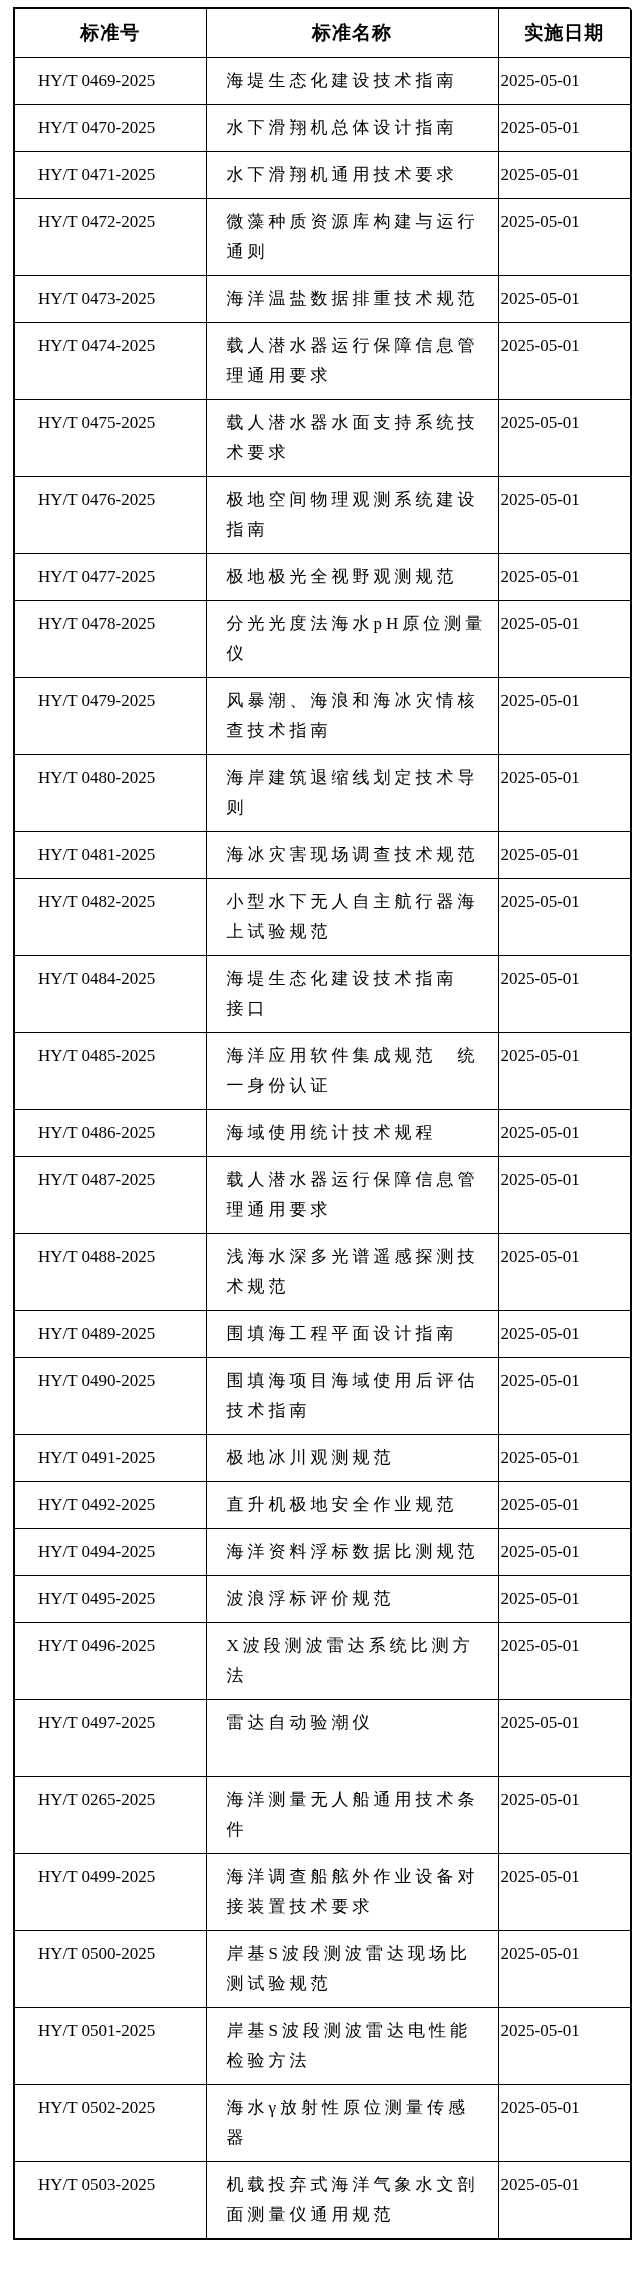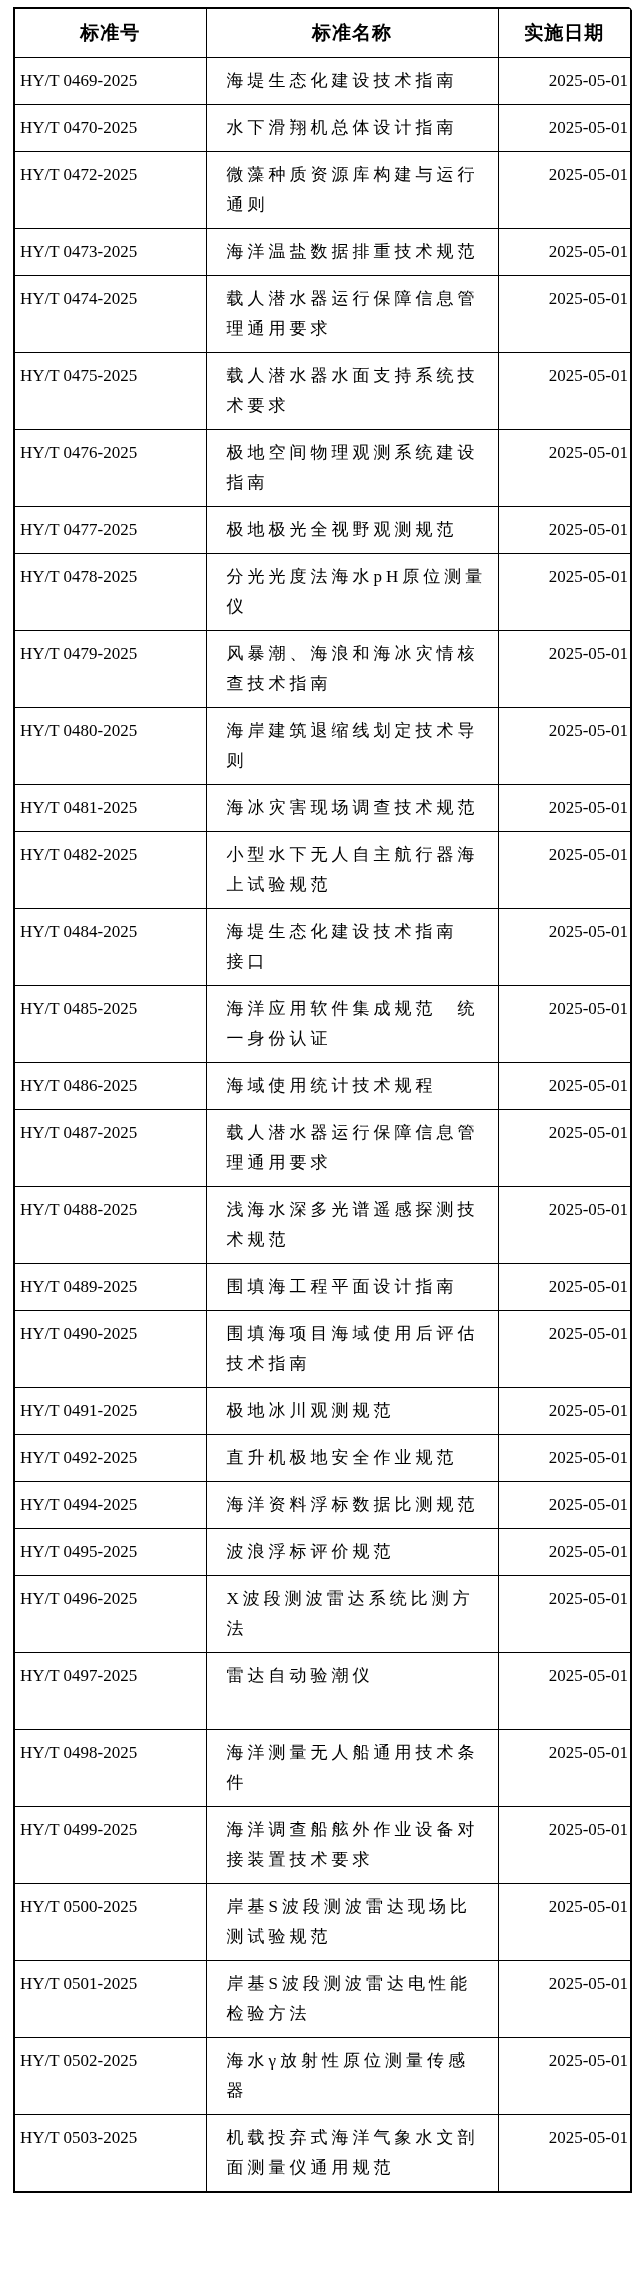--- a/index.html
+++ b/index.html
@@ -45,33 +45,33 @@
     letter-spacing: 1px;
   }
   td {
     font-size: 17px;
     line-height: 30px;
     padding: 8px 6px 8px 8px;
   }
   td.code {
     text-align: left;
     white-space: nowrap;
-    padding-left: 5px;
+    padding-left: 23px;
   }
   td.name {
     text-align: left;
     letter-spacing: 4px;
     padding-left: 20px;
     padding-right: 8px;
     word-break: break-all;
   }
   td.date {
-    text-align: right;
+    text-align: left;
     white-space: nowrap;
-    padding-left: 10px;
+    padding-left: 2px;
     padding-right: 2px;
   }
   tr.tall td {
     height: 60px; 
   }
 </style>
 </head>
 <body>
 
 <div class="page">
@@ -93,20 +93,25 @@
           <td class="code">HY/T 0469-2025</td>
           <td class="name">海堤生态化建设技术指南</td>
           <td class="date">2025-05-01</td>
         </tr>
         <tr>
           <td class="code">HY/T 0470-2025</td>
           <td class="name">水下滑翔机总体设计指南</td>
           <td class="date">2025-05-01</td>
         </tr>
         <tr>
+          <td class="code">HY/T 0471-2025</td>
+          <td class="name">水下滑翔机通用技术要求</td>
+          <td class="date">2025-05-01</td>
+        </tr>
+        <tr>
           <td class="code">HY/T 0472-2025</td>
           <td class="name">微藻种质资源库构建与运行通则</td>
           <td class="date">2025-05-01</td>
         </tr>
         <tr>
           <td class="code">HY/T 0473-2025</td>
           <td class="name">海洋温盐数据排重技术规范</td>
           <td class="date">2025-05-01</td>
         </tr>
         <tr>
@@ -213,21 +218,21 @@
           <td class="code">HY/T 0496-2025</td>
           <td class="name">X波段测波雷达系统比测方法</td>
           <td class="date">2025-05-01</td>
         </tr>
         <tr class="tall">
           <td class="code">HY/T 0497-2025</td>
           <td class="name">雷达自动验潮仪</td>
           <td class="date">2025-05-01</td>
         </tr>
         <tr class="tall">
-          <td class="code">HY/T 0498-2025</td>
+          <td class="code">HY/T 0265-2025</td>
           <td class="name">海洋测量无人船通用技术条件</td>
           <td class="date">2025-05-01</td>
         </tr>
         <tr>
           <td class="code">HY/T 0499-2025</td>
           <td class="name">海洋调查船舷外作业设备对接装置技术要求</td>
           <td class="date">2025-05-01</td>
         </tr>
         <tr>
           <td class="code">HY/T 0500-2025</td>

